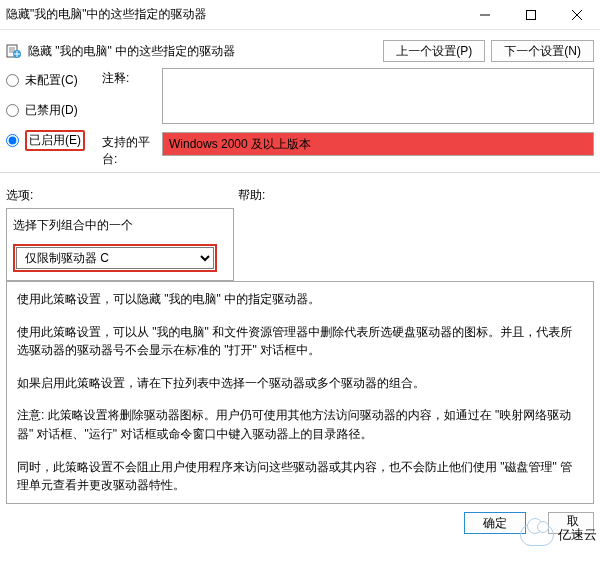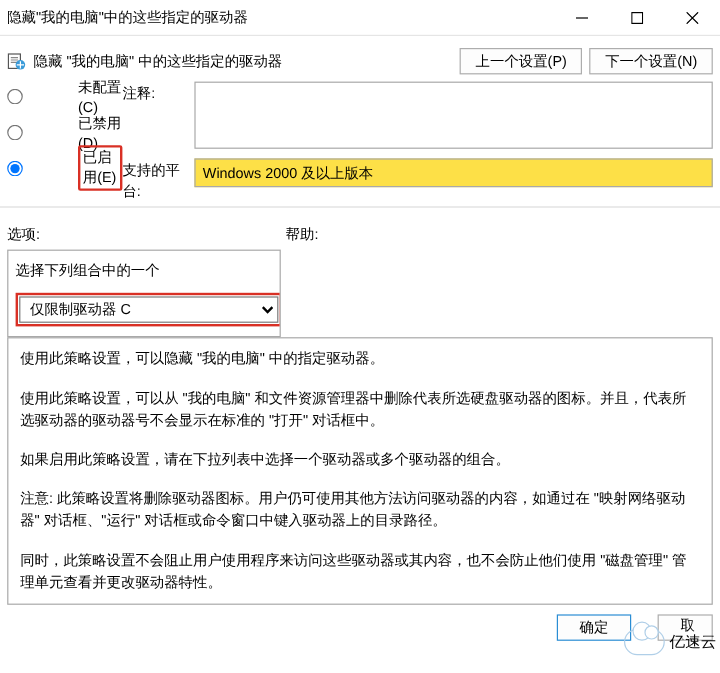--- a/index.html
+++ b/index.html
@@ -13,36 +13,36 @@
 
   .header-row { display:flex; align-items:center; padding:10px 6px 6px 6px; }
   .header-row .gp-icon { width:16px; height:16px; margin-right:6px; }
   .header-row .heading { flex:1; font-size:12px; }
   .navbtn { height:22px; padding:0 12px; margin-left:6px; background:#fdfdfd; border:1px solid #adadad; font-size:12px; }
 
   .divider { border:0; border-top:1px solid #dcdcdc; margin:4px 0 8px 0; }
 
   .settings-area { display:flex; padding:0 6px; }
   .state-col { width:96px; }
-  .radio-row { display:flex; align-items:center; height:24px; margin-bottom:6px;gap:40px; }
+  .radio-row { display:flex; align-items:center; height:24px; margin-bottom:6px; }
   .radio-row input { margin:0 6px 0 0; }
   .hl { border:2px solid #d93025; border-radius:2px; padding:0 2px; }
   .meta-col { flex:1; display:grid; grid-template-columns:60px 1fr; row-gap:8px; align-items:start; }
   .meta-col .lab { padding-top:2px; }
   .comment-box { height:56px; border:1px solid #a9a9a9; background:#fff; }
-  .supported { height:24px; border:1px solid #a9a9a9; background:#fde047; display:flex; align-items:center; padding:0 6px; color:#000; }
+  .supported { height:24px; border:1px solid #a9a9a9; background:#ef4444; display:flex; align-items:center; padding:0 6px; color:#000; }
 
   .labels-row { display:flex; padding:6px 6px 4px 6px; }
   .labels-row .left { width:232px; }
 
   .lower { display:flex; padding:0 6px; height:296px;flex-direction:column; }
   .options-pane { width:228px; border:1px solid #a9a9a9; margin-right:6px; padding:8px 6px; overflow:hidden; }
   .opt-title { margin-bottom:10px; }
   .dd-hl { border:2px solid #d93025; display:inline-block; padding:1px; }
-  .dropdown { width:216px; height:22px; border:1px solid #7a7a7a; background:#fff; font-size:12px; padding-left:4px; }
+  .dropdown { width:198px; height:22px; border:1px solid #7a7a7a; background:#fff; font-size:12px; padding-left:4px; }
 
   .help-pane { flex:1; border:1px solid #a9a9a9; padding:8px 10px; overflow-y:auto; line-height:1.55; color:#000; }
   .help-pane p { margin:0 0 14px 0; }
   .help-pane::-webkit-scrollbar { width:17px; }
   .help-pane::-webkit-scrollbar-track { background:#f0f0f0; }
   .help-pane::-webkit-scrollbar-thumb { background:#cdcdcd; }
   .help-pane::-webkit-scrollbar-button { background:#f0f0f0; height:17px; }
 
   .btn-row { display:flex; justify-content:flex-end; padding:8px 6px; }
   .btn { height:22px; padding:0 18px; margin-left:22px; background:#fdfdfd; border:1px solid #adadad; font-size:12px; }

